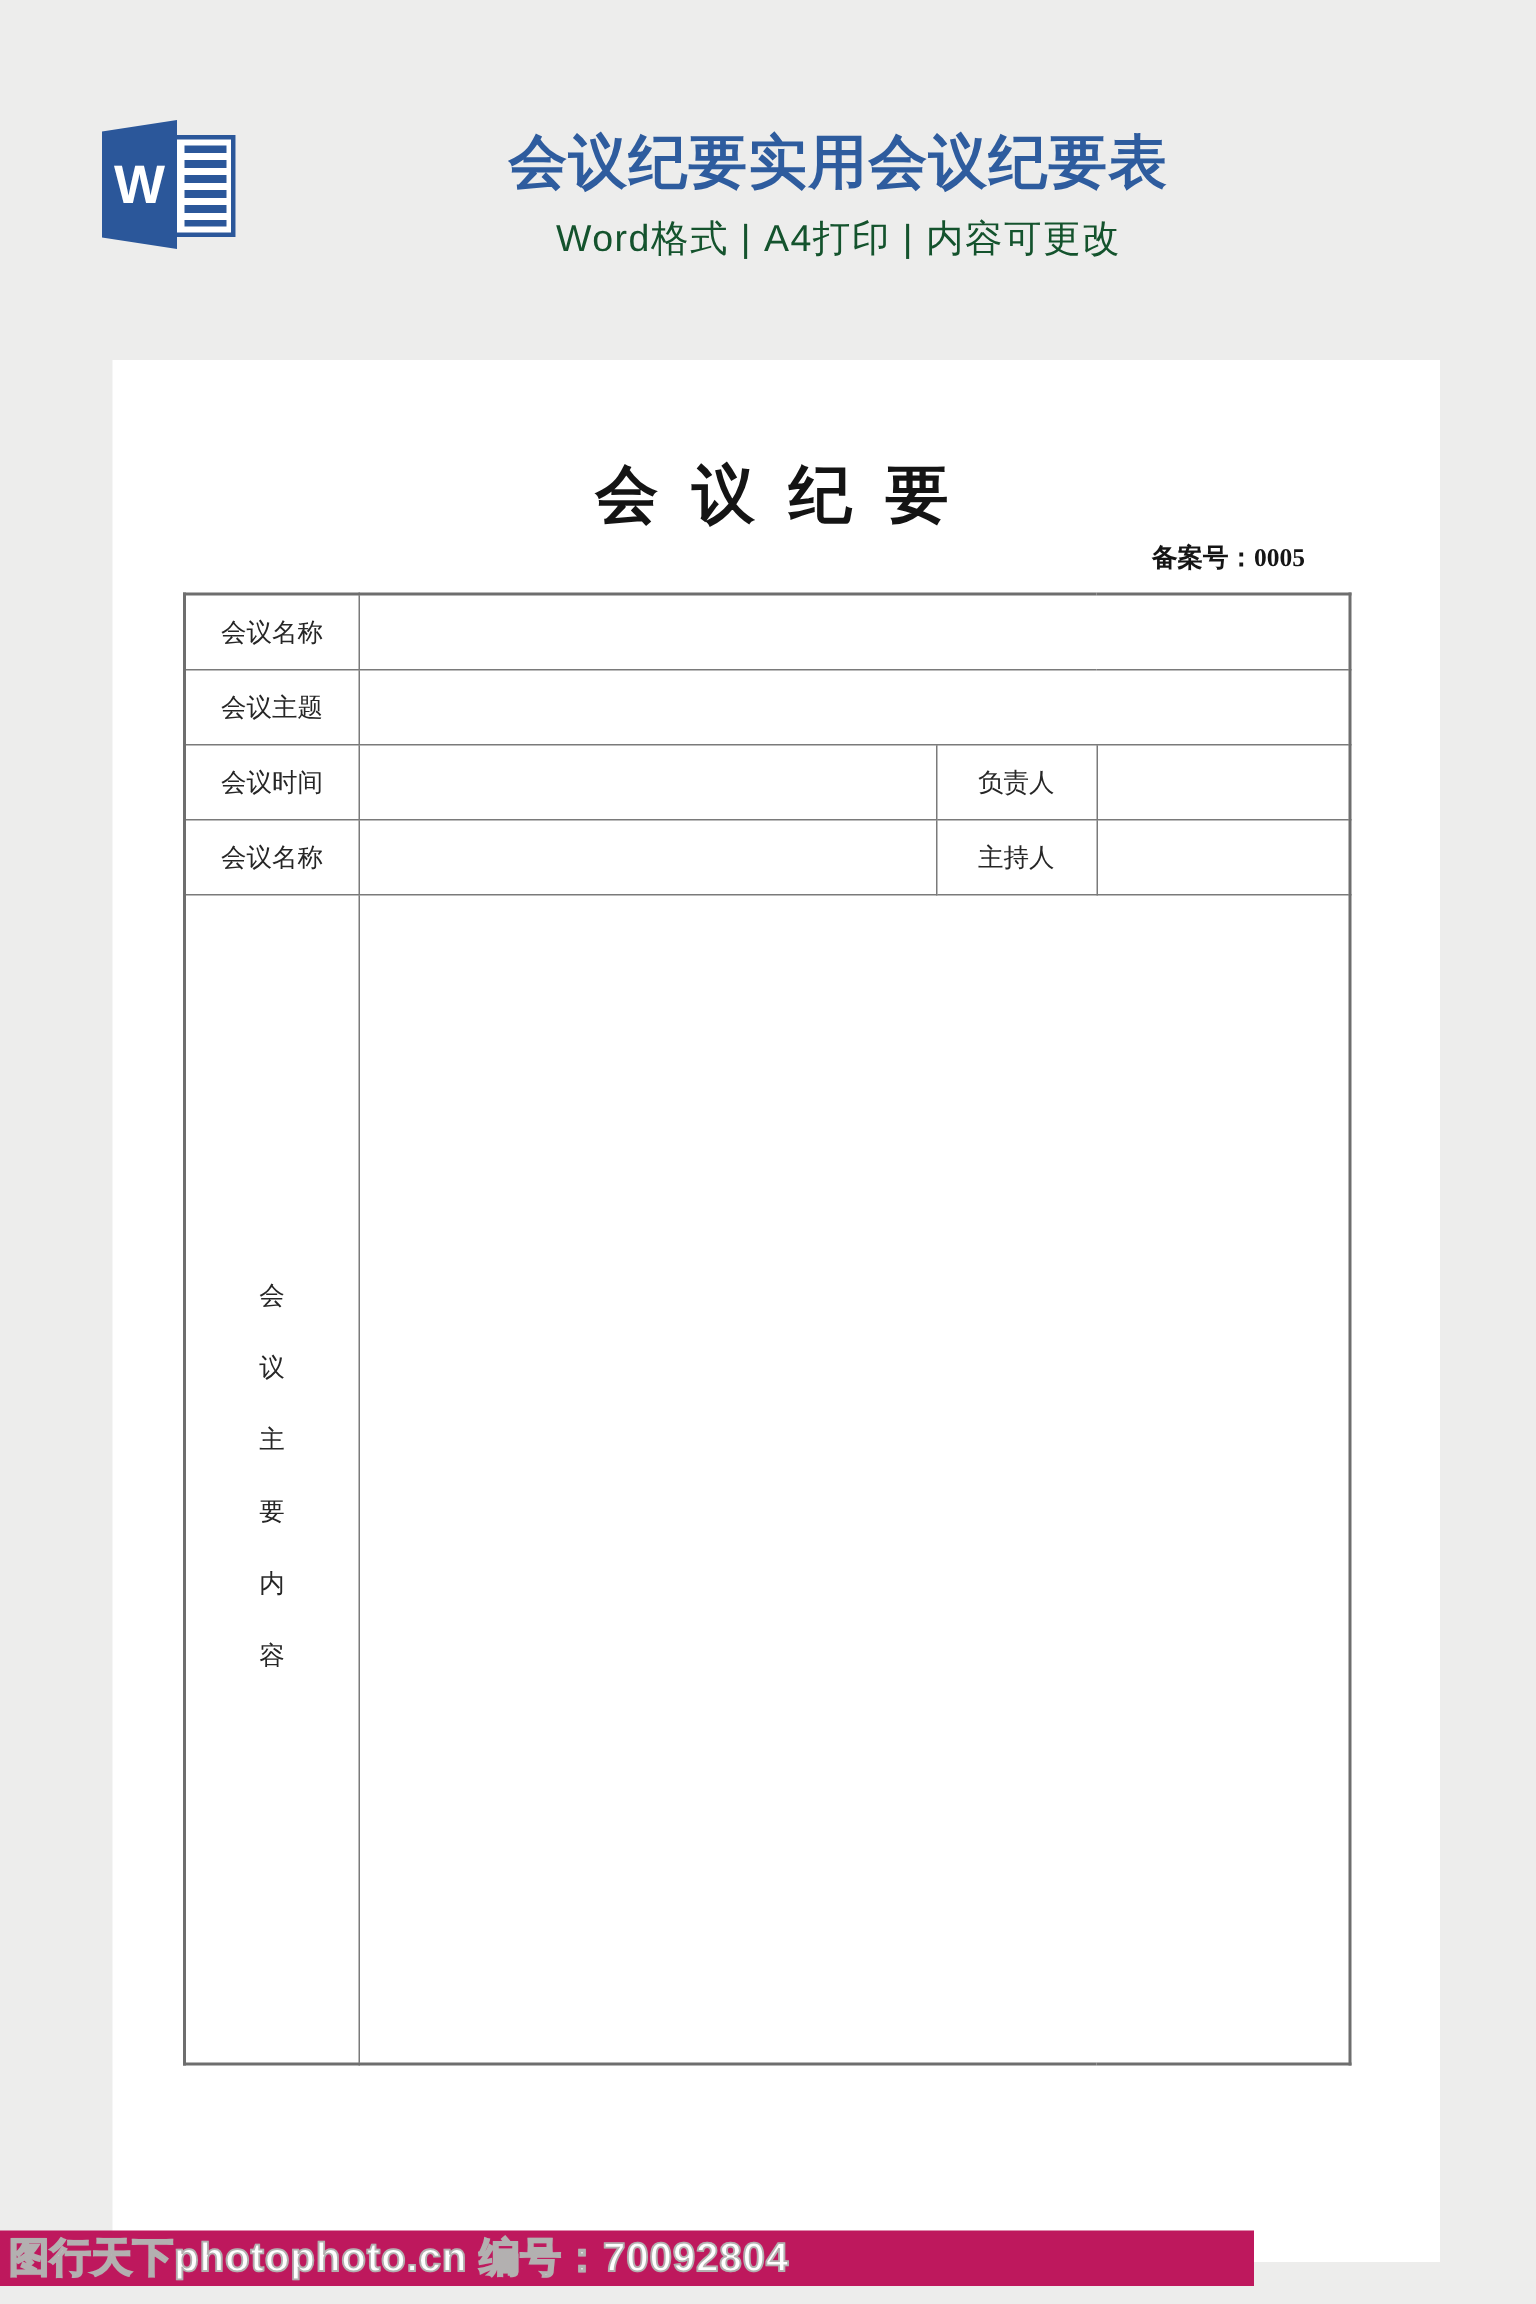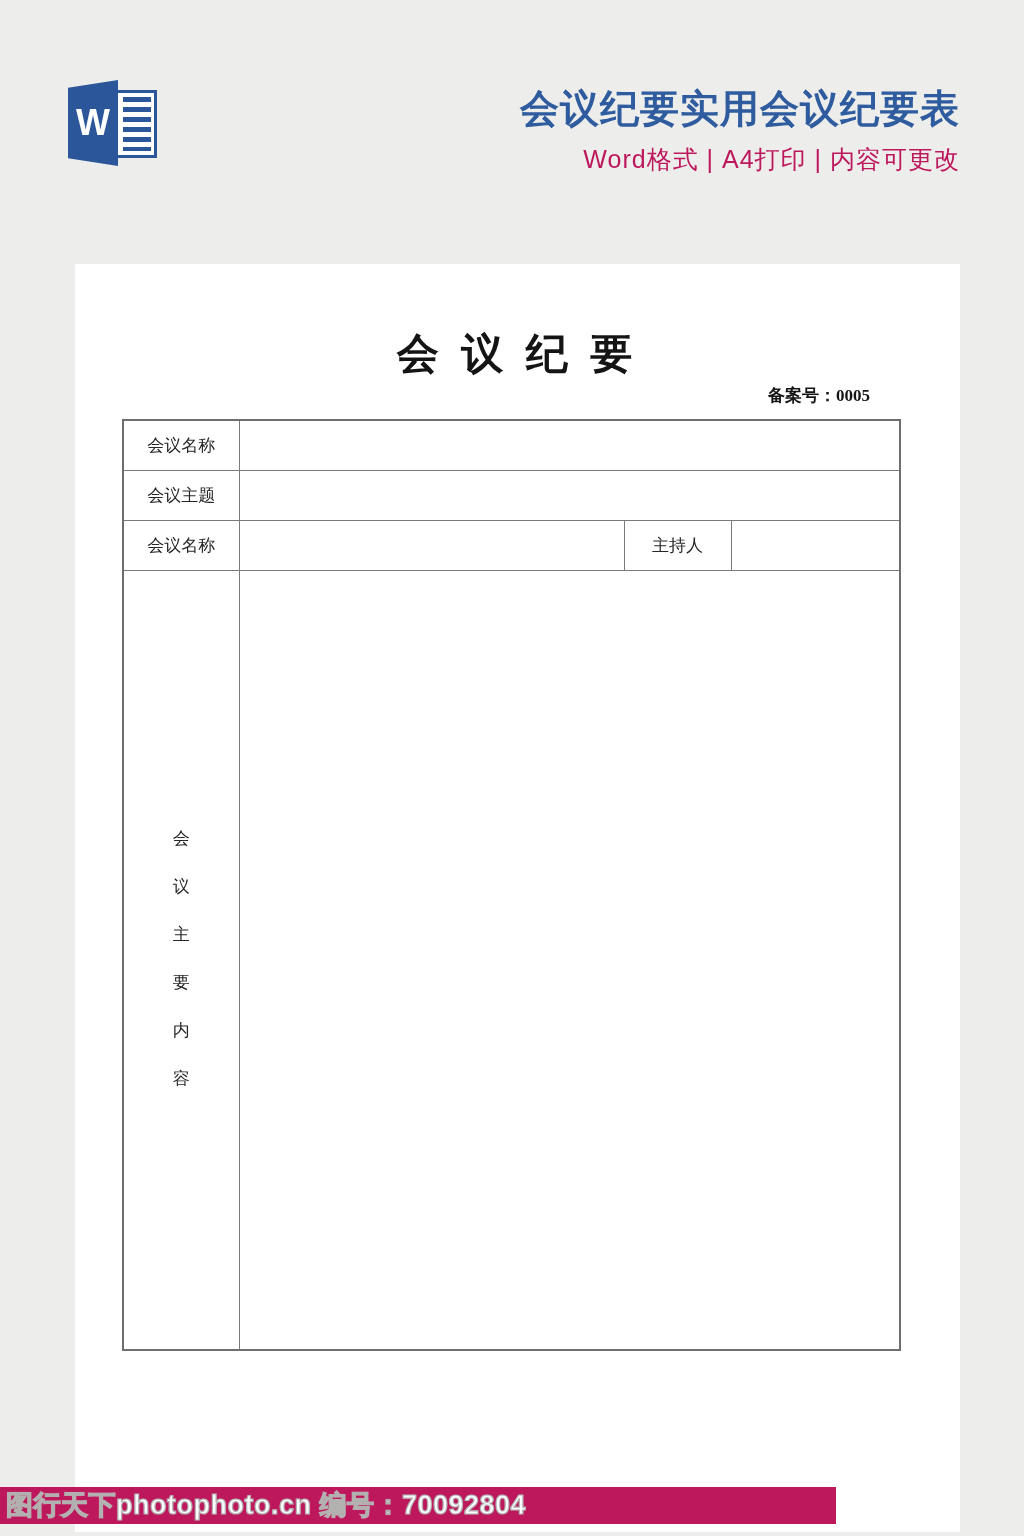--- a/index.html
+++ b/index.html
@@ -30,30 +30,30 @@
     display: flex; align-items: center; justify-content: center;
   }
   .word-icon .cover span {
     color: #fff; font-weight: bold; font-size: 36px;
     font-family: "Liberation Sans", sans-serif;
   }
 
   .header-text { position: absolute; left: 158px; right: 64px; top: 86px; text-align: center; }
   .header-title {
     margin: 0; font-size: 39px; line-height: 46px; font-weight: bold;
-    color: #2e5c9e; letter-spacing: 1px; text-align: right;
+    color: #2e5c9e; letter-spacing: 1px;
   }
   .header-subtitle {
     margin: 12px 0 0 0; font-size: 25px; line-height: 30px;
-    color: #be185d; letter-spacing: 1px; font-weight: 500; text-align: right;
+    color: #14532d; letter-spacing: 1px; font-weight: 500;
   }
 
   
   .doc-page {
-    position: absolute; left: 75px; top: 264px; width: 885px; height: 1268px;
+    position: absolute; left: 75px; top: 240px; width: 885px; height: 1268px;
     background: #ffffff;
   }
   .doc-title {
     position: absolute; left: 0; top: 62px; width: 100%; margin: 0;
     text-align: center;
     font-family: "Liberation Serif", "DejaVu Serif", serif;
     font-weight: bold; font-size: 42px; color: #141414;
     letter-spacing: 6px;
   }
   .record-no {
@@ -128,20 +128,26 @@
     <tbody>
         <tr class="form-row">
       <td class="lbl">会议名称</td>
       <td colspan="3"></td>
     </tr>
     <tr class="form-row">
       <td class="lbl">会议主题</td>
       <td colspan="3"></td>
     </tr>
     <tr class="form-row">
+      <td class="lbl">会议时间</td>
+      <td></td>
+      <td class="lbl">负责人</td>
+      <td></td>
+    </tr>
+    <tr class="form-row">
       <td class="lbl">会议名称</td>
       <td></td>
       <td class="lbl">主持人</td>
       <td></td>
     </tr>
     <tr class="content-row">
       <td class="lbl">
         <div class="vlabel">
           <div>会</div>
           <div>议</div>

